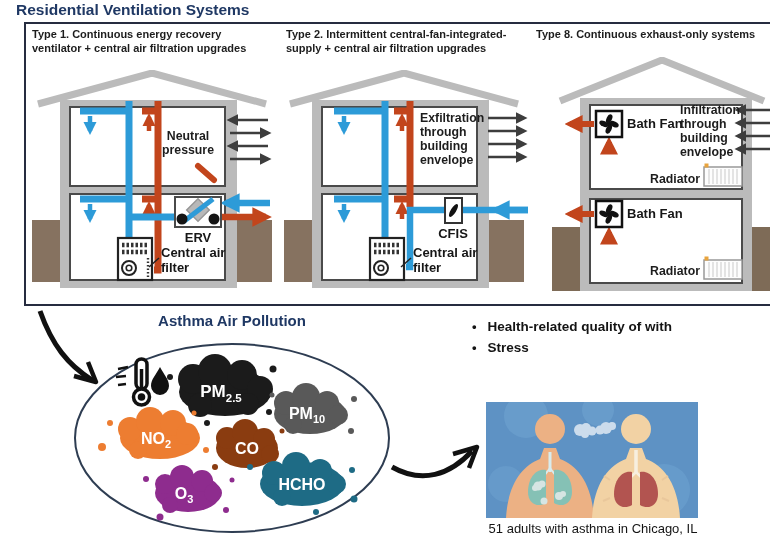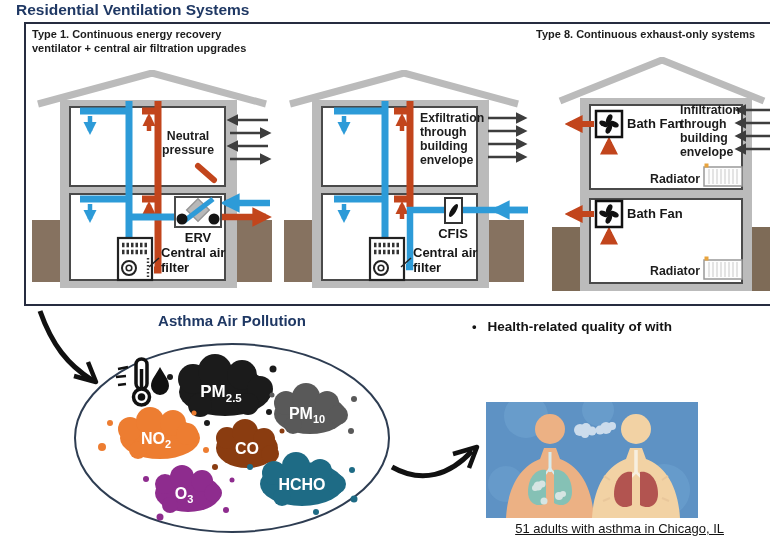--- a/index.html
+++ b/index.html
@@ -8,36 +8,37 @@
   .abs{position:absolute;}
   .main-title{left:6px;top:1px;font-size:15.5px;font-weight:bold;color:#1f3864;}
   .panel{left:14px;top:22px;width:762px;height:284px;border:2px solid #262c40;background:#fff;box-sizing:border-box;}
   .sys-heading{position:absolute;font-size:11px;font-weight:bold;color:#1d1d1d;line-height:1.28;}
   .sec-title{font-size:15px;font-weight:bold;color:#1f3864;}
   .pollution-title{left:103px;top:312px;width:238px;text-align:center;}
   .outcomes{left:455px;top:313px;width:300px;}
   .bullet-row{display:flex;align-items:baseline;font-size:13.5px;font-weight:bold;color:#141414;margin-top:6px;}
   .bullet-row::before{content:"\2022";font-size:13px;margin:0 11px 0 7px;}
   .figure{left:476px;top:402px;width:212px;height:116px;}
-  .caption{left:452px;top:521px;width:262px;text-align:right;font-size:13px;color:#141414;text-decoration:underline;}
+  .caption{left:452px;top:521px;width:262px;text-align:center;font-size:13px;color:#141414;}
   svg text{font-family:"Liberation Sans",sans-serif;}
   .lbl{font-weight:600;font-size:12.3px;fill:#1d1d1d;}
   .lblB{font-weight:700;font-size:13px;fill:#161616;}
   .cloudtext{fill:#ffffff;font-weight:bold;}
 </style>
 </head>
 <body>
 
 <div class="stage">
 
   <div class="abs main-title">Residential Ventilation Systems</div>
 
   <div class="abs panel">
 
     <div class="sys-heading" style="left:6px;top:3px;width:236px">Type 1.  Continuous energy recovery ventilator + central air filtration upgrades</div>
+    <div class="sys-heading" style="left:260px;top:3px;width:238px">Type 2.  Intermittent central-fan-integrated-supply + central air filtration upgrades</div>
     <div class="sys-heading" style="left:510px;top:3px;width:250px">Type 8.  Continuous exhaust-only systems</div>
 
     <svg class="abs" style="left:4px;top:46px" width="248" height="234" viewBox="0 0 248 234">
       <defs>
         <marker id="m1b" viewBox="0 0 10 10" refX="7" refY="5" markerWidth="3" markerHeight="3" orient="auto">
             <path d="M0 0 L10 5 L0 10 Z" fill="#2d9bd8"></path>
           </marker>
         <marker id="m1r" viewBox="0 0 10 10" refX="7" refY="5" markerWidth="3" markerHeight="3" orient="auto">
             <path d="M0 0 L10 5 L0 10 Z" fill="#c2451c"></path>
           </marker>
@@ -324,20 +325,23 @@
     <path d="M382 160 C 412 177 440 168 462 144" stroke="#111" stroke-width="5" fill="none"></path>
     <path d="M443 147 L467 140 L459 161" stroke="#111" stroke-width="4.5" fill="none" stroke-linejoin="round"></path>
   </svg>
 
   <div class="abs sec-title pollution-title">Asthma Air Pollution</div>
 
   <div class="abs outcomes">
     <div class="bullet-row">
         <span>Health-related quality of with</span>
       </div>
+    <div class="bullet-row">
+        <span>Stress</span>
+      </div>
   </div>
 
   <div class="abs figure">
     <svg width="212" height="116" viewBox="0 0 212 116">
       <rect width="212" height="116" fill="#5e92c4"></rect>
       <circle cx="40" cy="14" r="22" fill="#6da2d0" opacity="0.65"></circle>
       <circle cx="112" cy="8" r="16" fill="#6da2d0" opacity="0.65"></circle>
       <circle cx="178" cy="88" r="26" fill="#6da2d0" opacity="0.6"></circle>
       <circle cx="20" cy="82" r="18" fill="#6da2d0" opacity="0.5"></circle>
       <g>

